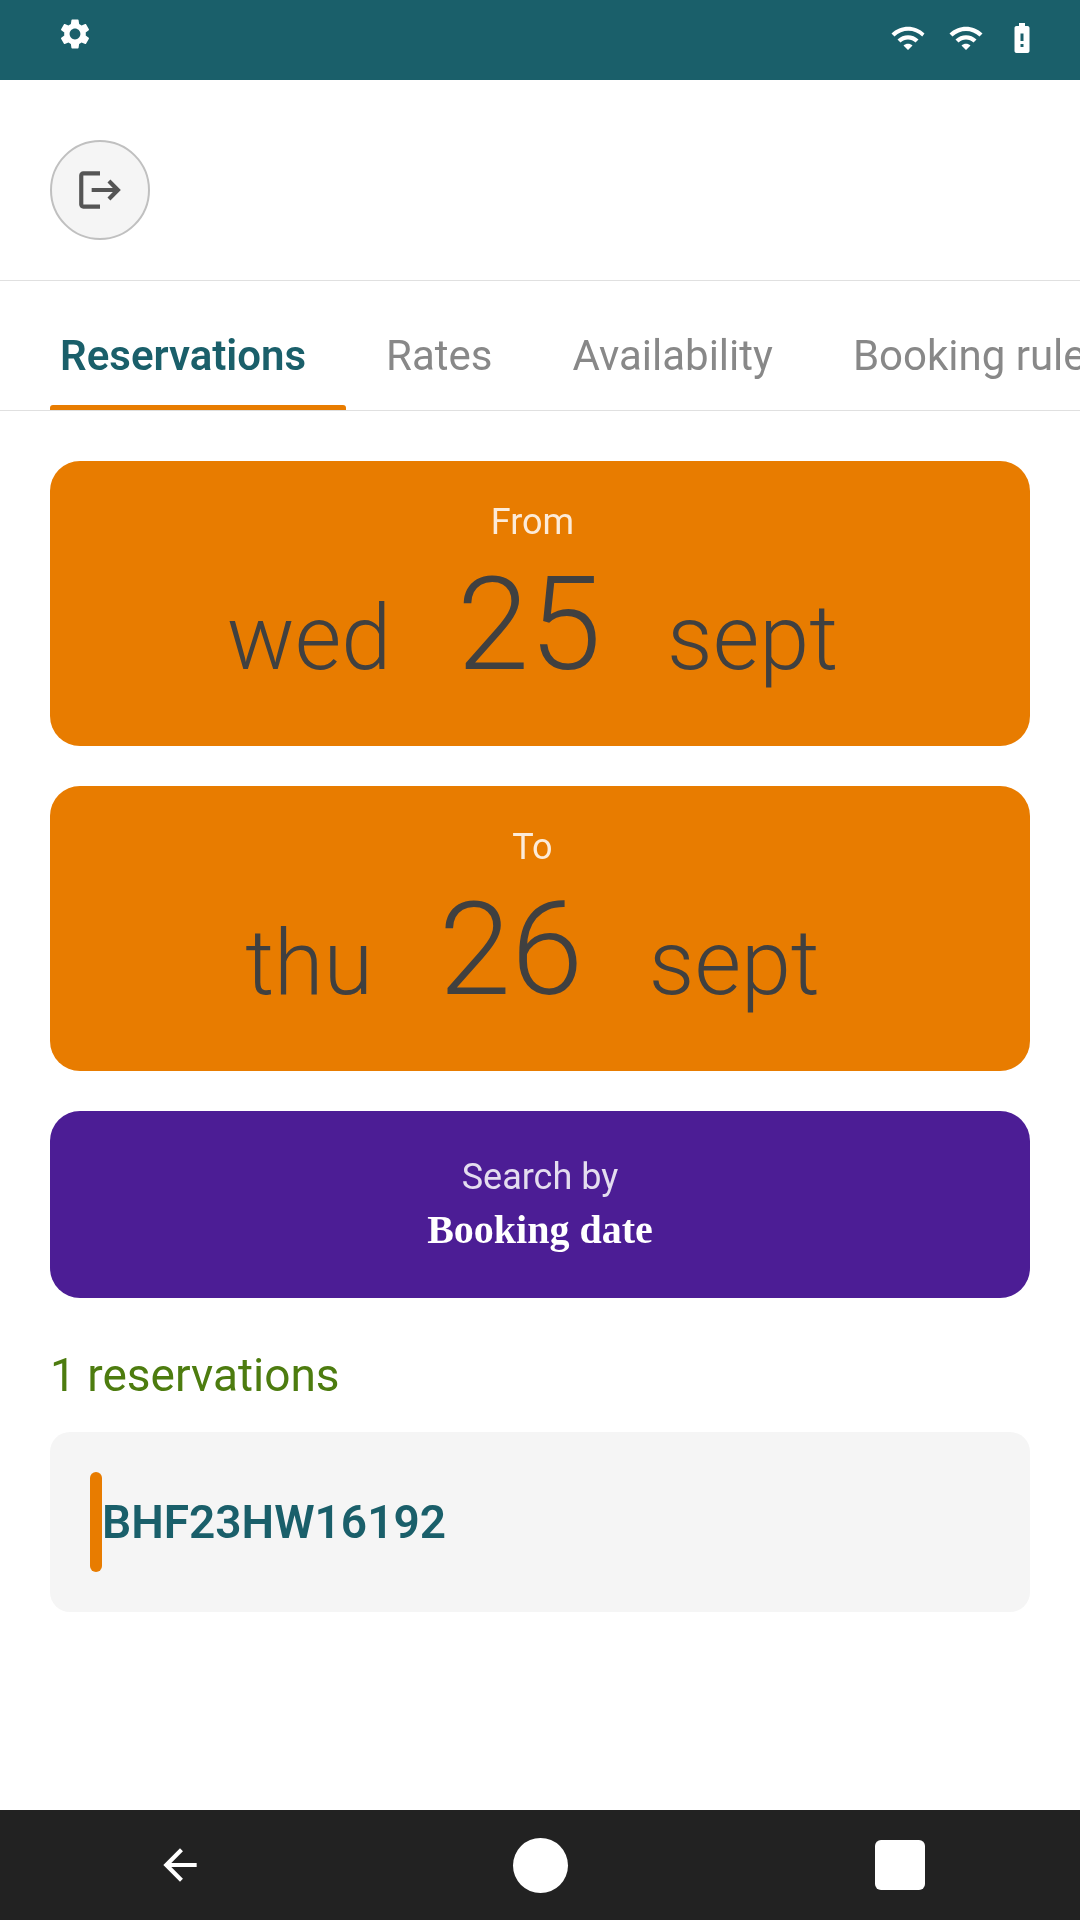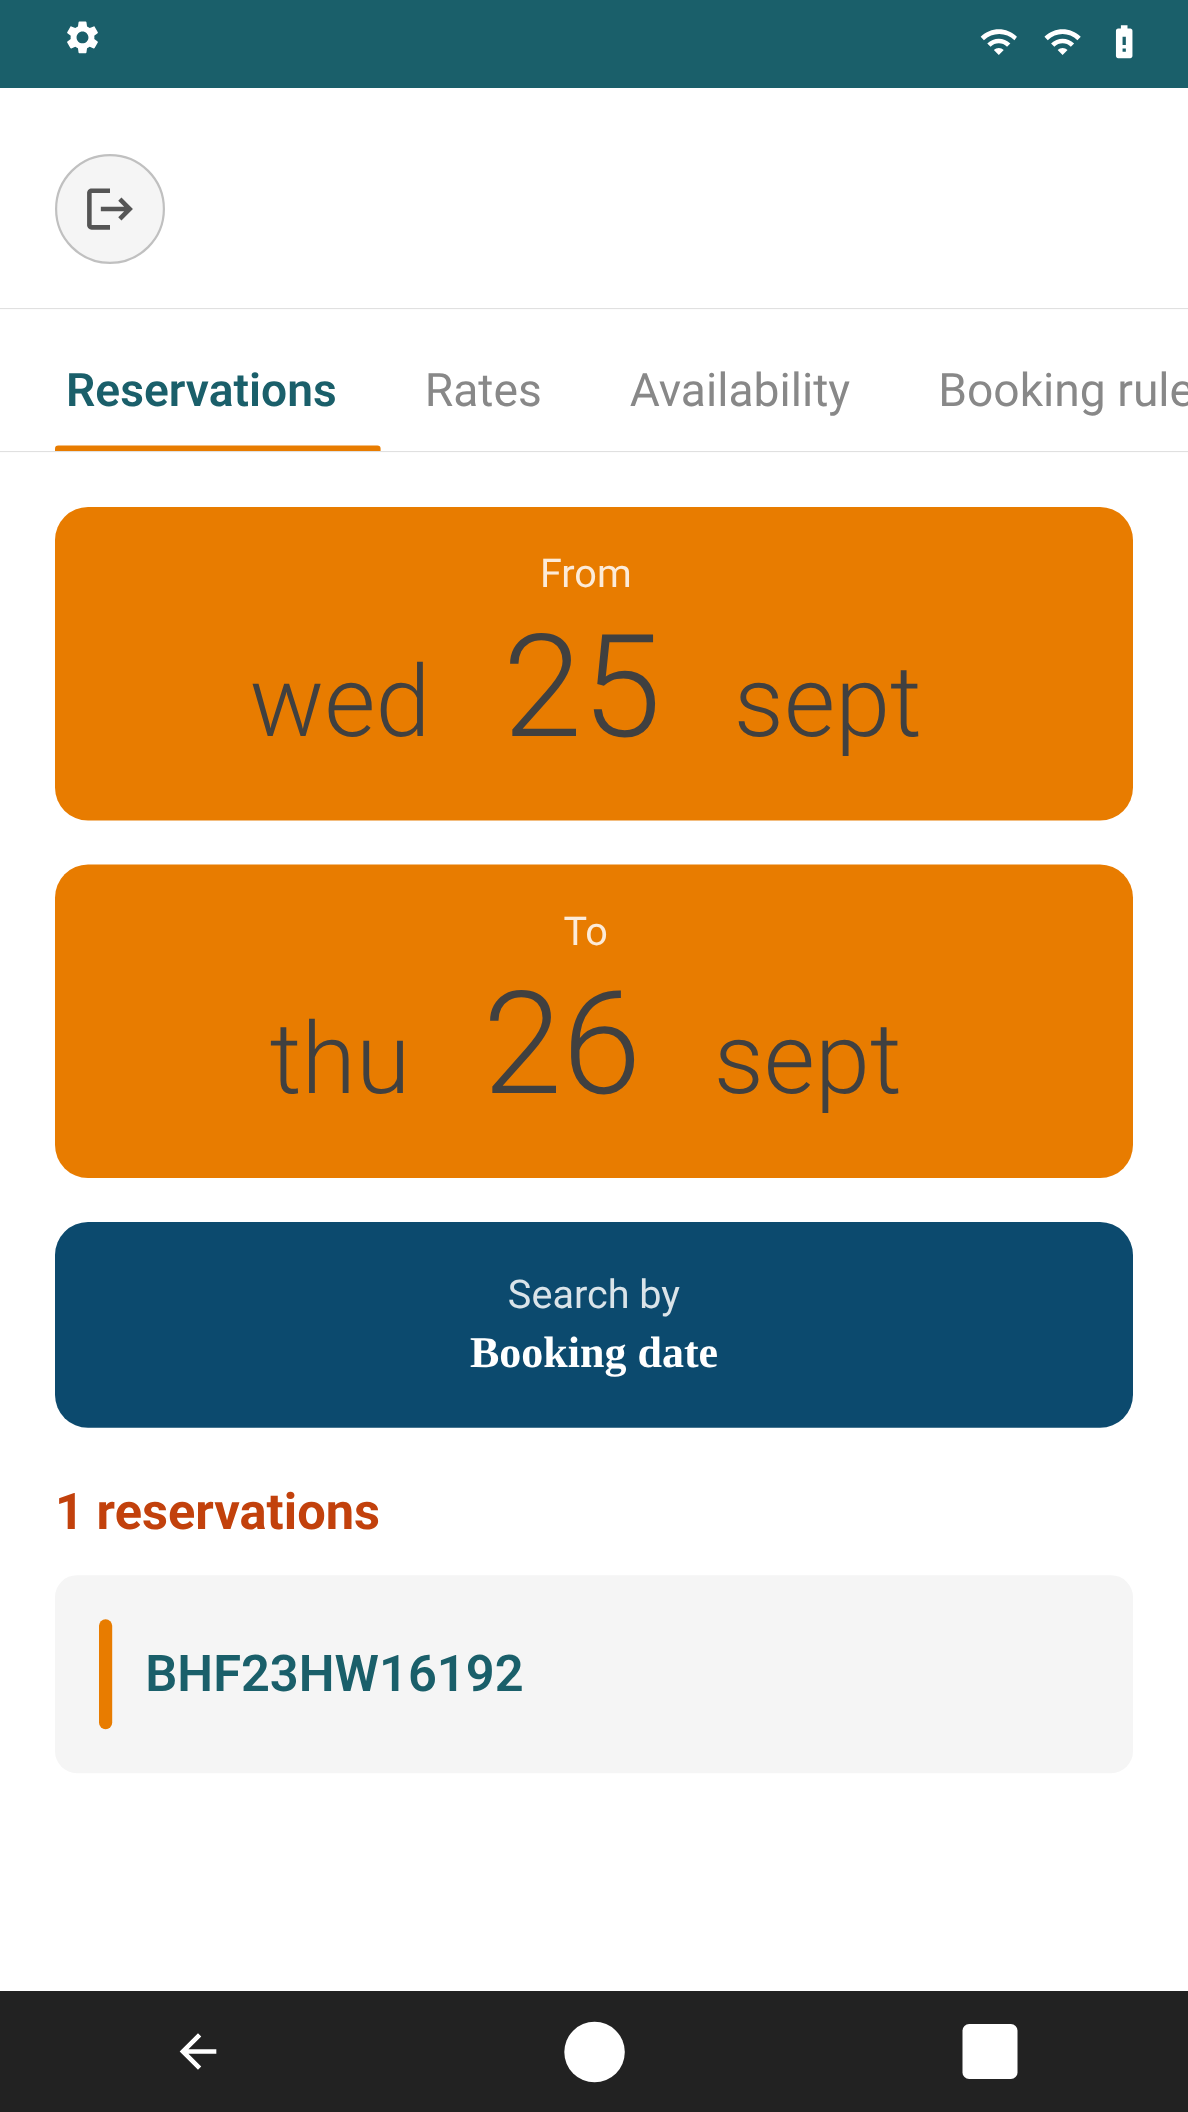--- a/index.html
+++ b/index.html
@@ -141,21 +141,21 @@
     }
 
     .date-card-value .day-num {
       font-size: 130px;
       font-weight: 300;
     }
 
     
     .search-card {
       width: 100%;
-      background: #0c4a6e;
+      background: #4c1d95;
       border-radius: 30px;
       padding: 45px 50px;
       margin-bottom: 50px;
       cursor: pointer;
       text-align: center;
     }
 
     .search-card-label {
       color: rgba(255,255,255,0.85);
       font-size: 36px;
@@ -165,33 +165,32 @@
     .search-card-value {
       color: white;
       font-size: 40px;
       font-weight: 700;
       font-family: Liberation Serif, serif;
     }
 
     
     .reservations-count {
       font-size: 46px;
-      color: #c2410c;
-      font-weight: 700;
+      color: #4d7c0f;
+      font-weight: 400;
       margin-bottom: 30px;
     }
 
     
     .reservation-card {
       background: #f5f5f5;
       border-radius: 20px;
       padding: 40px 40px;
       display: flex;
       align-items: center;
-      gap: 30px;
     }
 
     .reservation-indicator {
       width: 12px;
       height: 100px;
       background: #e87c00;
       border-radius: 6px;
       flex-shrink: 0;
     }
 

